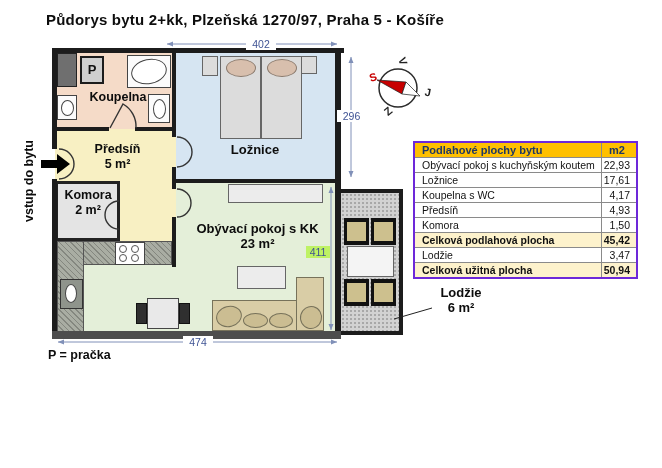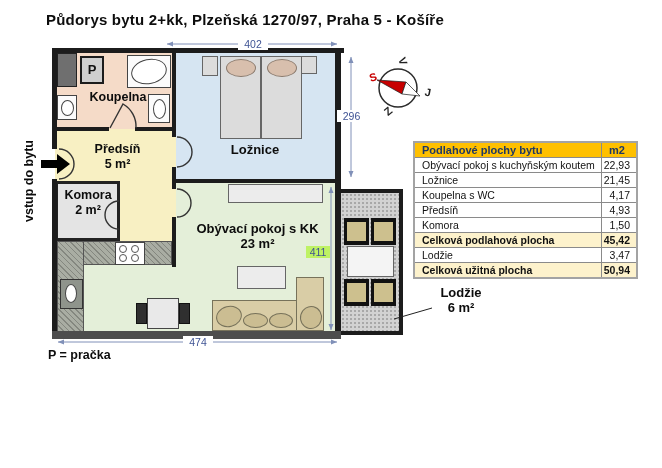--- a/index.html
+++ b/index.html
@@ -47,21 +47,21 @@
   .dim{position:absolute;font-size:10.5px;color:#3F5394;text-align:center;background:#fff;line-height:12px;}
   .dim.on-green{background:#bef264;}
   .vstup{position:absolute;left:22px;top:131px;height:100px;writing-mode:vertical-rl;transform:rotate(180deg);
          font-weight:bold;font-size:12.5px;color:#0d0d0d;text-align:center;}
   .note{position:absolute;left:48px;top:348px;font-weight:bold;font-size:12.5px;color:#0d0d0d;}
   .cletter{position:absolute;font-weight:bold;font-size:11px;color:#222;width:14px;text-align:center;}
   .cletter.red{color:#C80000;}
   .loglabel{position:absolute;left:424px;top:285px;width:74px;text-align:center;font-weight:bold;color:#0d0d0d;line-height:15px;font-size:13px;}
   
   table.areas{position:absolute;left:413px;top:141px;width:225px;border-collapse:collapse;
-              font-size:10.5px;border:2px solid #a3a3a3;}
+              font-size:10.5px;border:2px solid #6d28d9;}
   table.areas td{border:1px solid #8a8a8a;padding:1px 6px 1px 7px;height:12px;line-height:12px;
                  background:#fff;color:#111;white-space:nowrap;}
   table.areas td.val{text-align:right;width:38px;padding:1px 6px 1px 2px;}
   table.areas tr.head td{background:#FFC000;color:#1F3864;font-weight:bold;font-size:11px;}
   table.areas tr.head td.val{text-align:center;}
   table.areas tr.total td{background:#FDF2CC;font-weight:bold;}
   svg{position:absolute;left:0;top:0;pointer-events:none;}
 </style>
 </head>
 <body>
@@ -198,21 +198,21 @@
   </div>
   <div class="rlabel" style="left:180px;top:221px;width:155px;">
     <div class="nm" style="font-size:13px;">Obývací pokoj s KK</div>
     <div class="ar" style="font-size:13px;">23 m²</div>
   </div>
   <div class="loglabel">
     <div>Lodžie</div>
     <div>6 m²</div>
   </div>
 
-  <div class="dim" style="left:238px;top:38px;width:30px;">402</div>
+  <div class="dim" style="left:246px;top:38px;width:30px;">402</div>
   <div class="dim" style="left:337px;top:110px;width:29px;">296</div>
   <div class="dim on-green" style="left:306px;top:246px;width:24px;">411</div>
   <div class="dim" style="left:183px;top:336px;width:30px;">474</div>
 
   <div class="cletter" style="left:396px;top:55px;transform:rotate(70deg);">V</div>
   <div class="cletter red" style="left:366px;top:71px;transform:rotate(-18deg);">S</div>
   <div class="cletter" style="left:421px;top:86px;transform:rotate(10deg);">J</div>
   <div class="cletter" style="left:381px;top:105px;transform:rotate(-40deg);">Z</div>
 
   <div class="vstup">vstup do bytu</div>
@@ -223,21 +223,21 @@
       <tr class="head">
         <td>Podlahové plochy bytu</td>
         <td class="val">m2</td>
       </tr>
       <tr>
         <td>Obývací pokoj s kuchyňským koutem</td>
         <td class="val">22,93</td>
       </tr>
       <tr>
         <td>Ložnice</td>
-        <td class="val">21,45</td>
+        <td class="val">17,61</td>
       </tr>
       <tr>
         <td>Koupelna s WC</td>
         <td class="val">4,17</td>
       </tr>
       <tr>
         <td>Předsíň</td>
         <td class="val">4,93</td>
       </tr>
       <tr>

